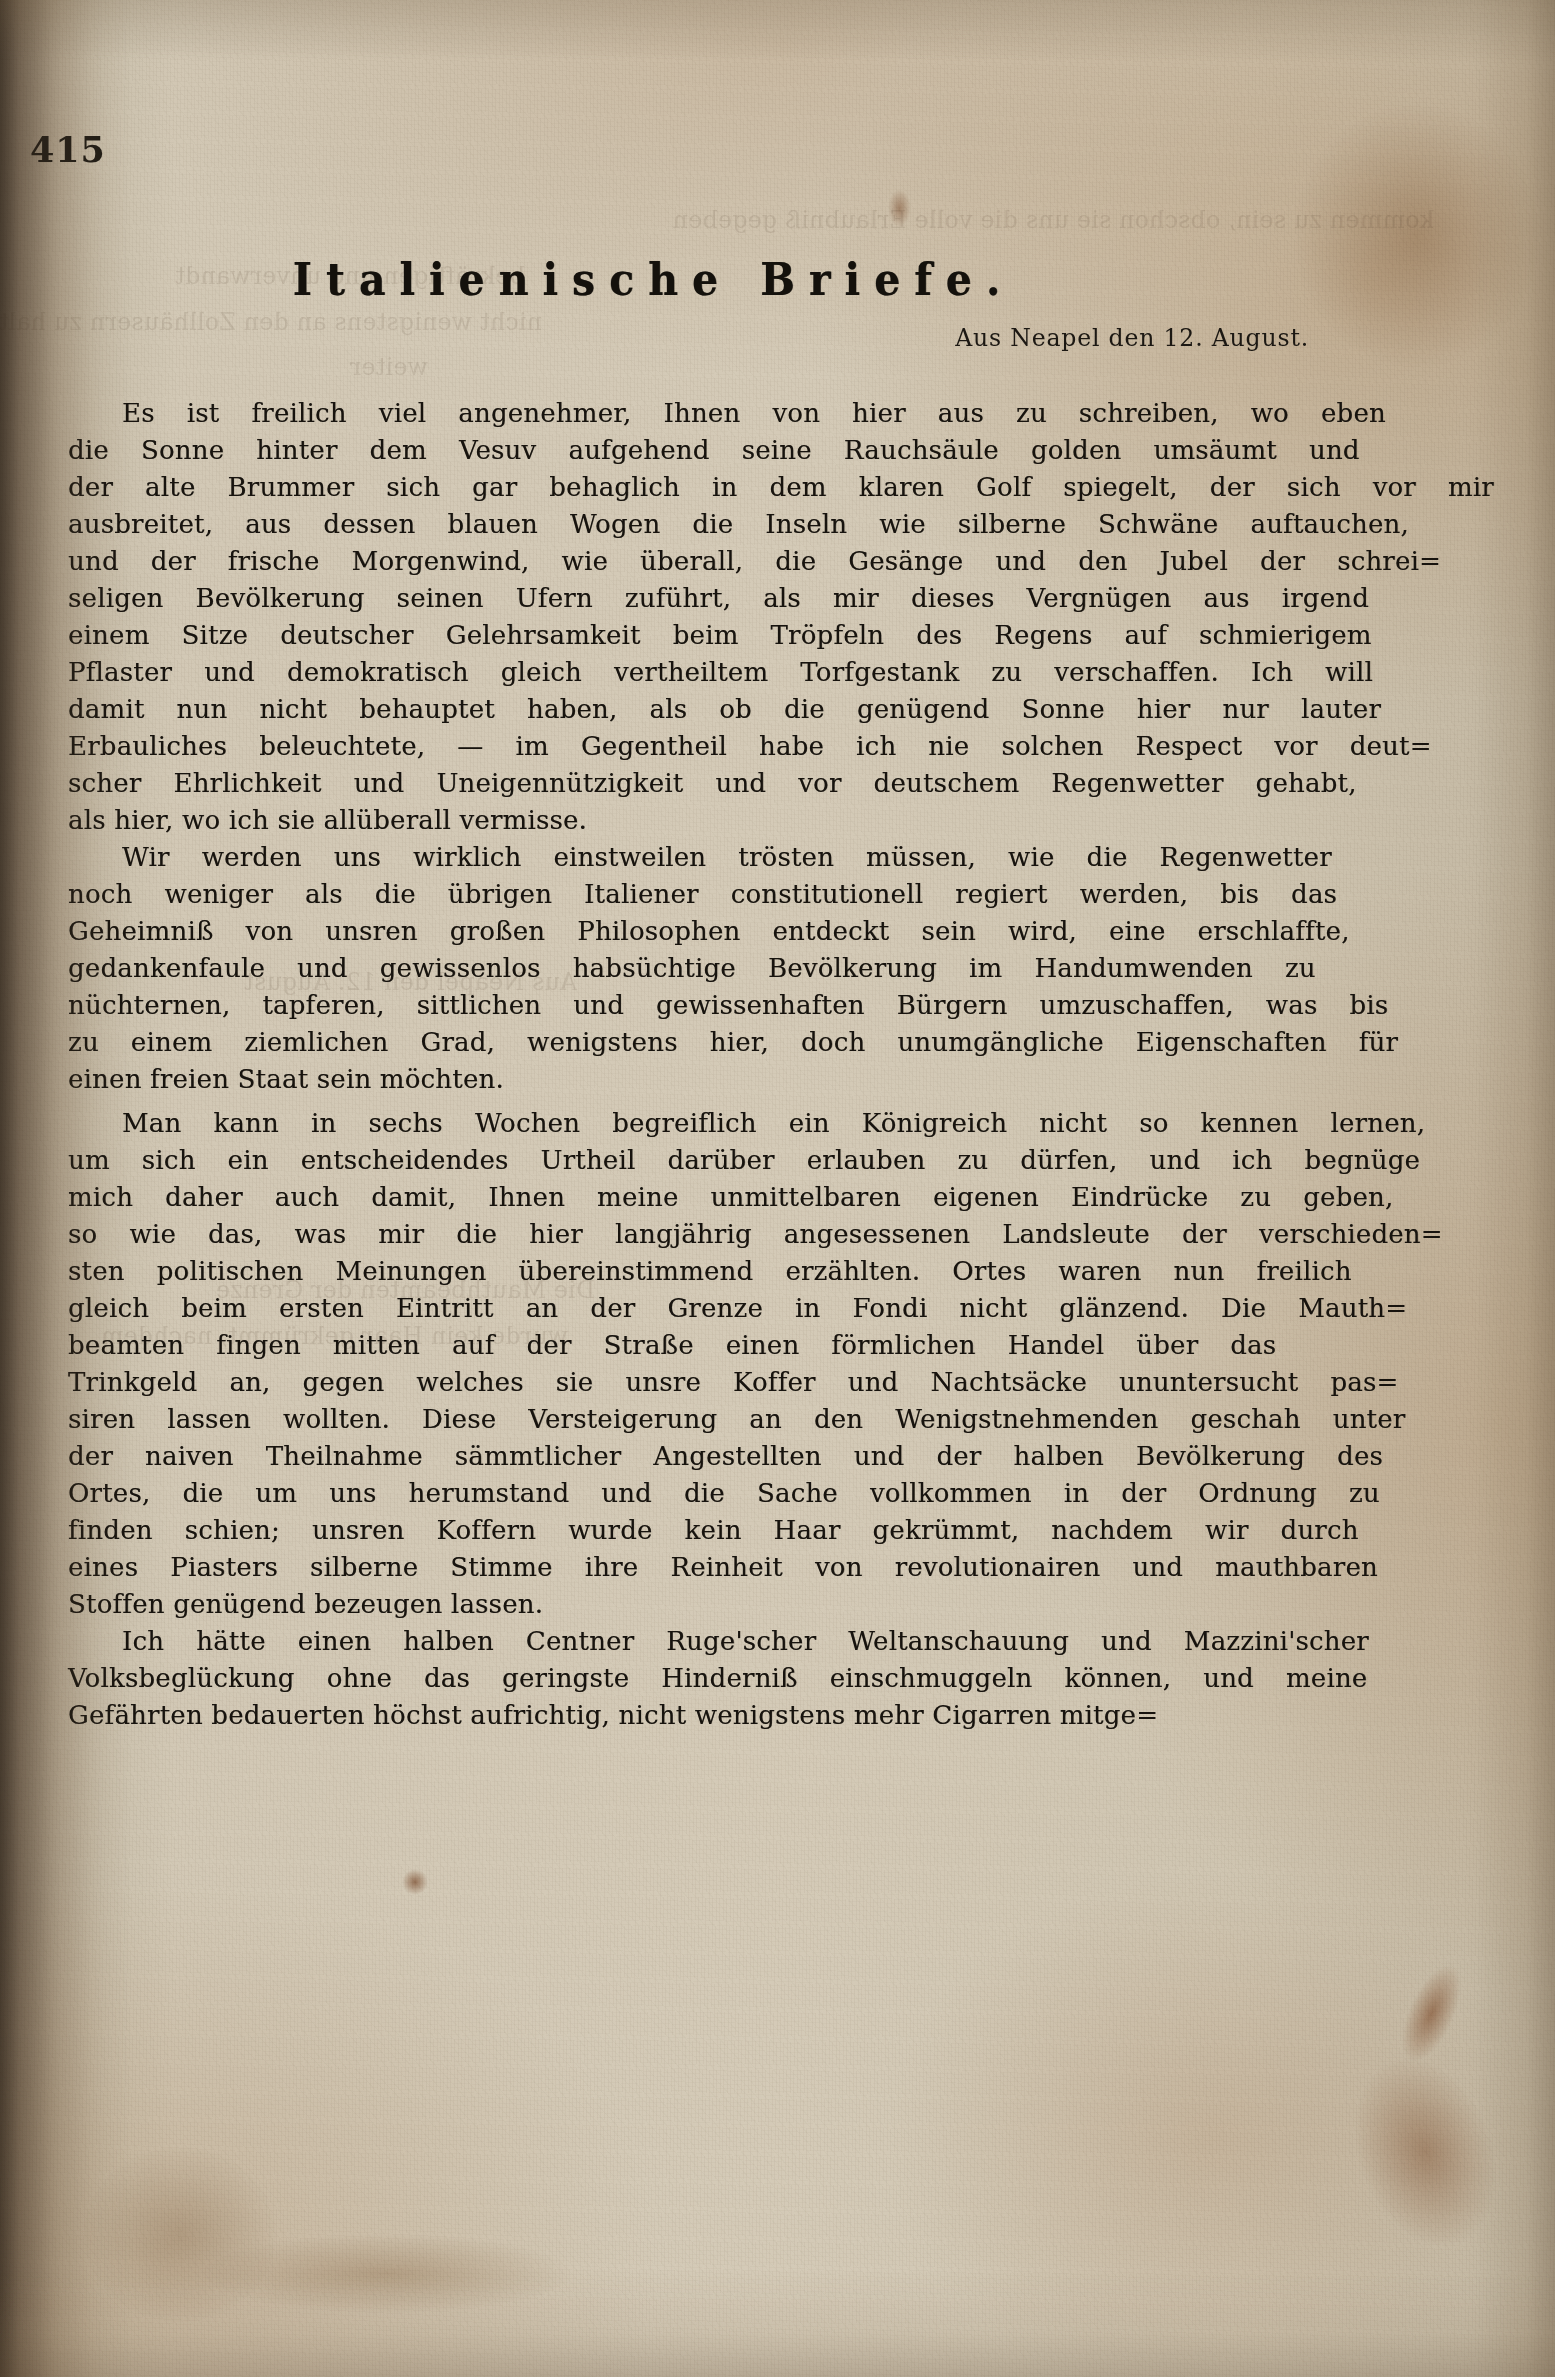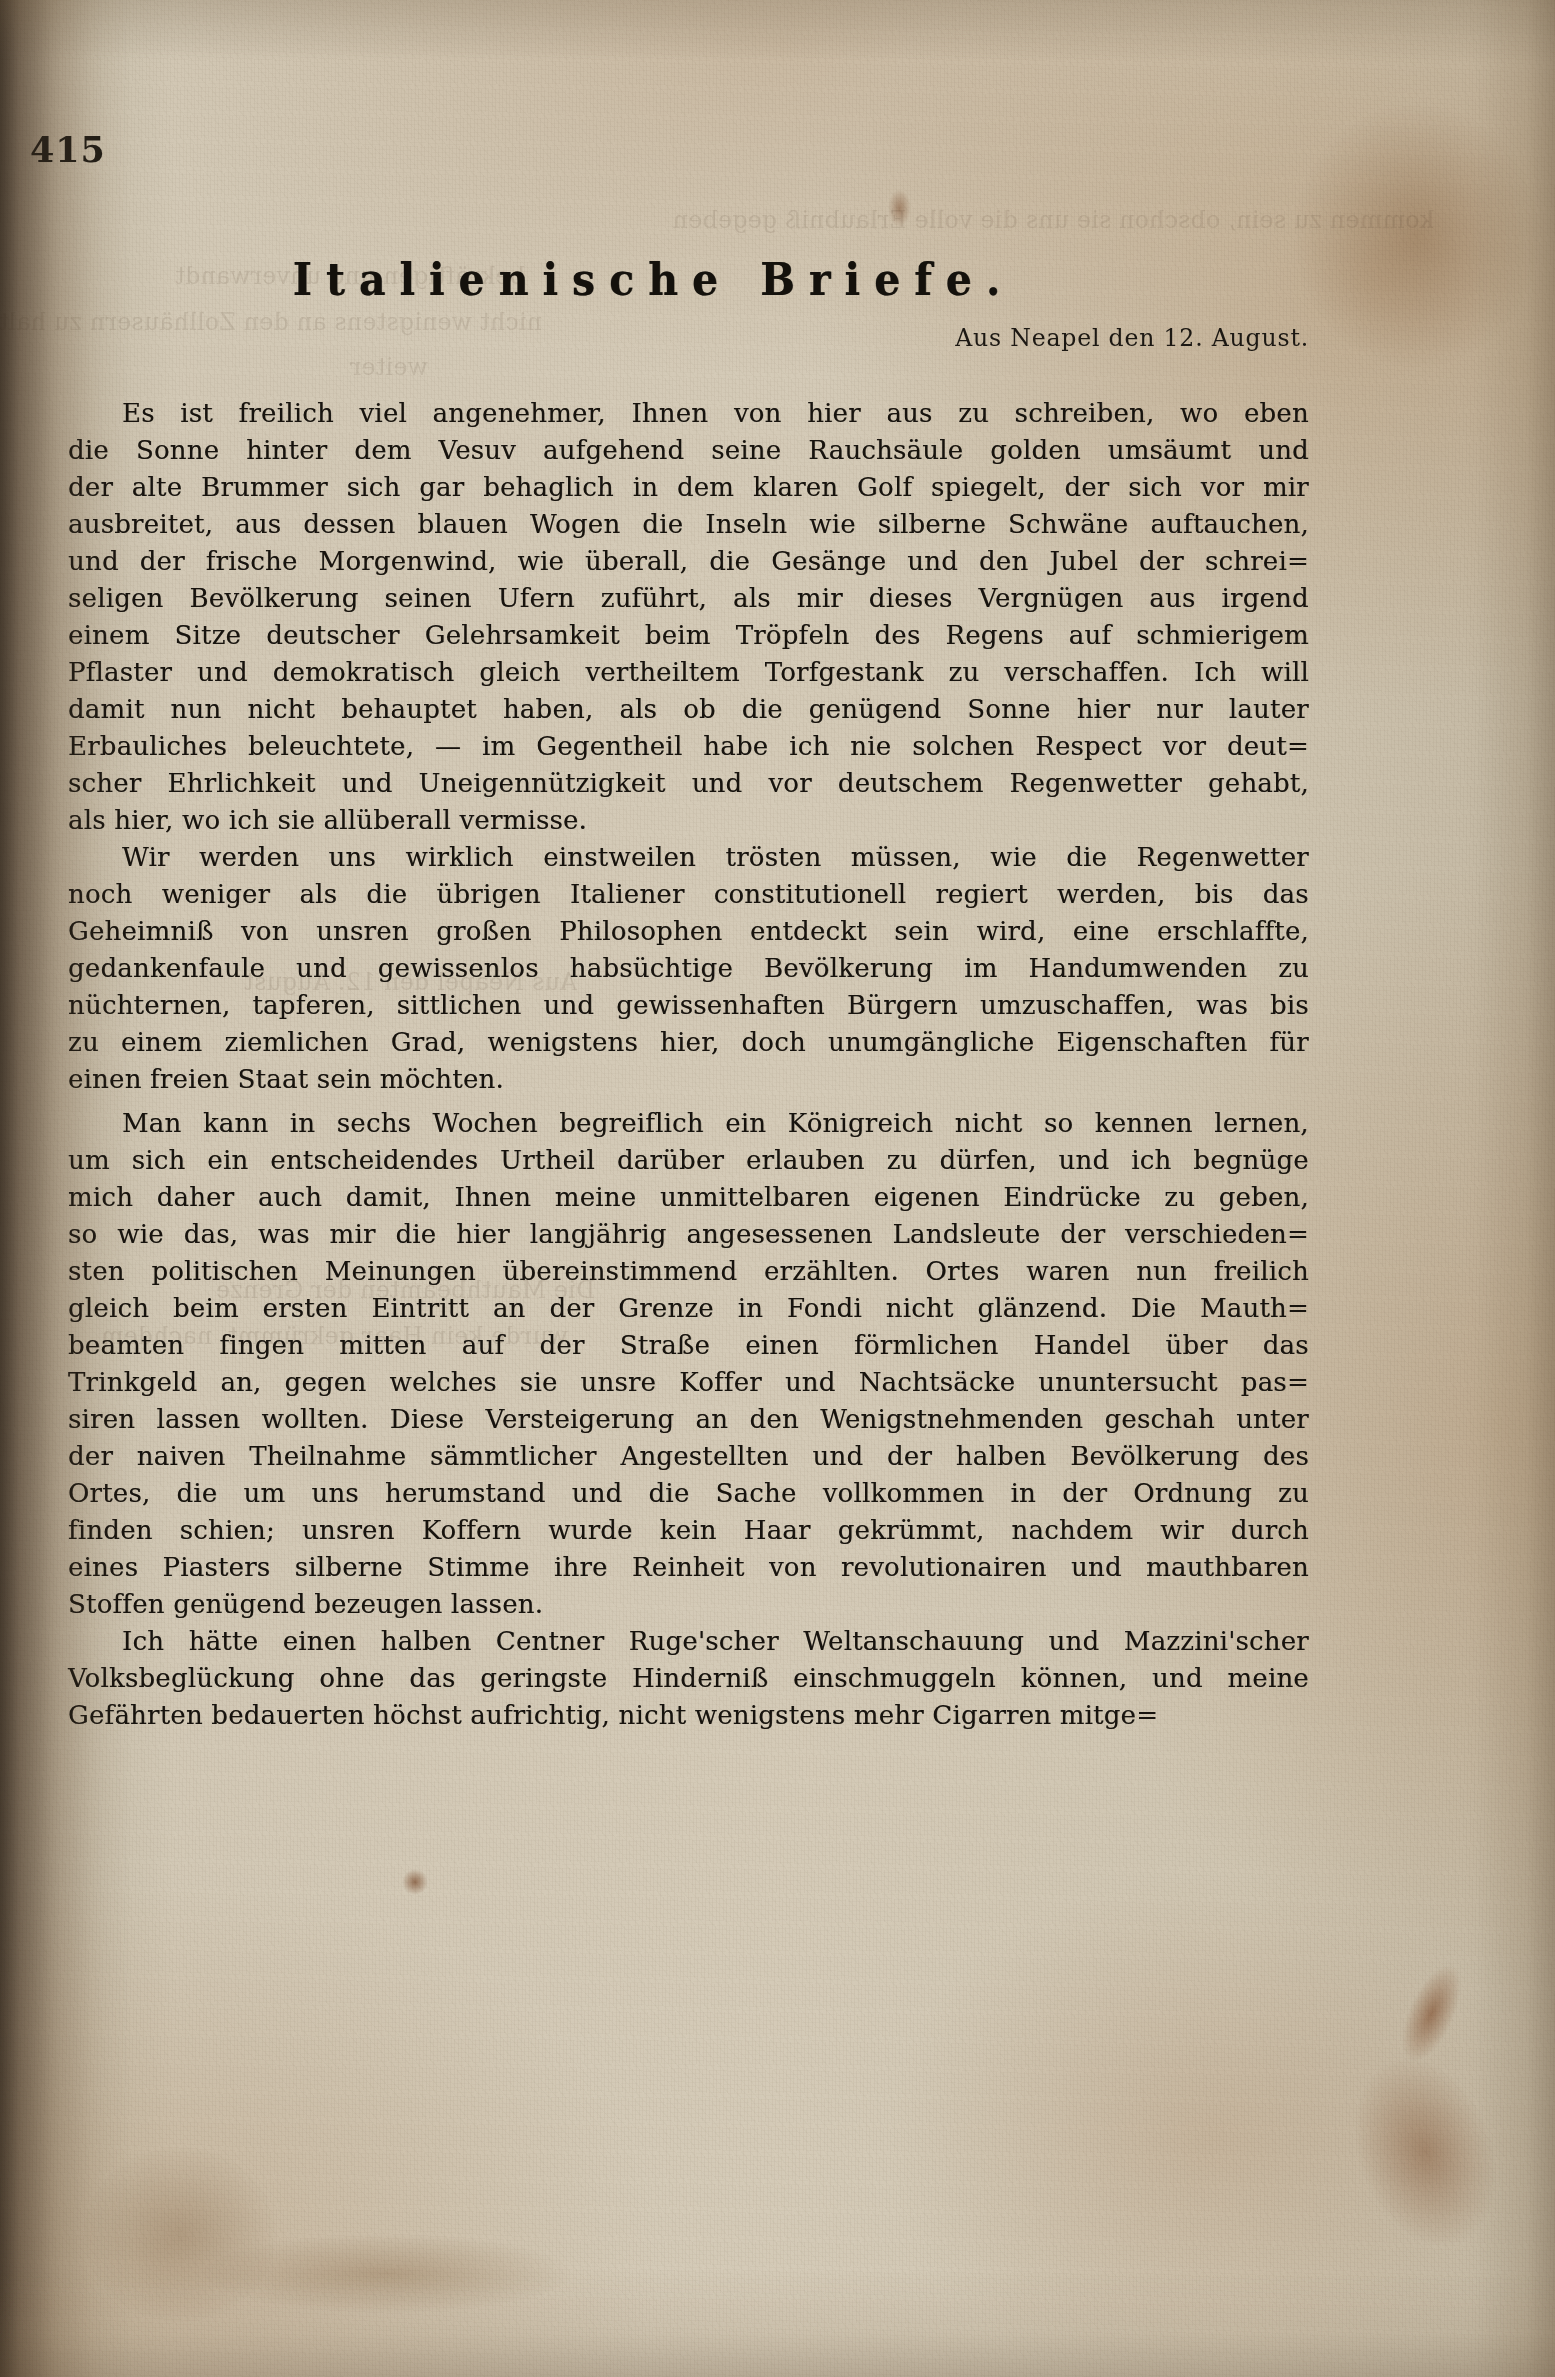--- a/index.html
+++ b/index.html
@@ -177,21 +177,21 @@
     height: 37px;
     font-size: 26px;
     line-height: 37px;
     color: #17130e;
     white-space: nowrap;
     letter-spacing: 0.2px;
     text-shadow: 0.3px 0 0 rgba(23,19,14,0.45);
   }
   .ln.j {
     display: flex;
-    justify-content: space-between;
+    gap: 32px;
   }
   .ln.j > span { display: inline-block; }
   .ln.indent { padding-left: 54px; }
 </style>
 </head>
 <body>
 
 <div id="page">
 
   <div id="paper-base"></div>

